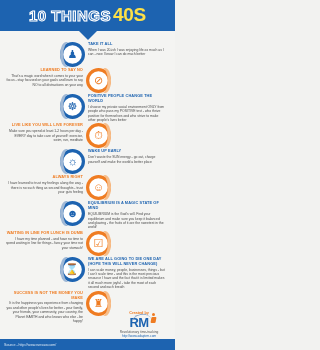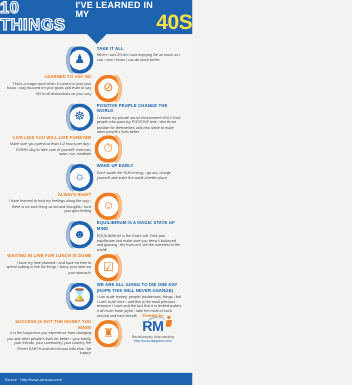--- a/index.html
+++ b/index.html
@@ -72,21 +72,21 @@
   .icon.blue .ring::after{left:0;box-shadow:inset 3.2px 0 0 0 #9fb8d6;}
   .icon.orange .ring::after{right:0;left:auto;box-shadow:inset -3.2px 0 0 0 #f6bd8a;}
   .glyph{position:relative;z-index:2;font-size:11px;line-height:1;color:#1d63b0;}
   .icon.orange .glyph{color:#ef7c22;}
 
   .item.right .icon{order:-1;}
   .item.left .icon{order:1;}
 
   
   .createdby{
-    position:absolute;right:8px;bottom:38px;width:56px;text-align:center;
+    position:absolute;right:8px;bottom:12px;width:56px;text-align:center;
   }
   .cb-label{font-size:3.8px;color:#ef7c22;font-weight:bold;margin-bottom:1px;}
   .logo{display:flex;flex-direction:column;align-items:center;}
   .logo-mark{
     font-size:13px;font-weight:bold;color:#1d63b0;letter-spacing:-0.5px;line-height:1;
     position:relative;
   }
   .logo-mark .dotman{
     position:absolute;right:-9px;top:-3px;width:9px;height:12px;
   }
@@ -109,21 +109,20 @@
 </style>
 </head>
 <body>
 
 <div class="page">
 
   <div class="header">
     <div class="titlewrap">
       <div class="tstack">
         <div class="t-10things">10 THINGS</div>
-        <div class="t-learned">I'VE LEARNED IN MY</div>
       </div>
       <div class="t-40s">40S</div>
     </div>
   </div>
   <div class="arrow"></div>
 
   <div class="items">
 
     <div class="item right">
       <div class="icon blue">

